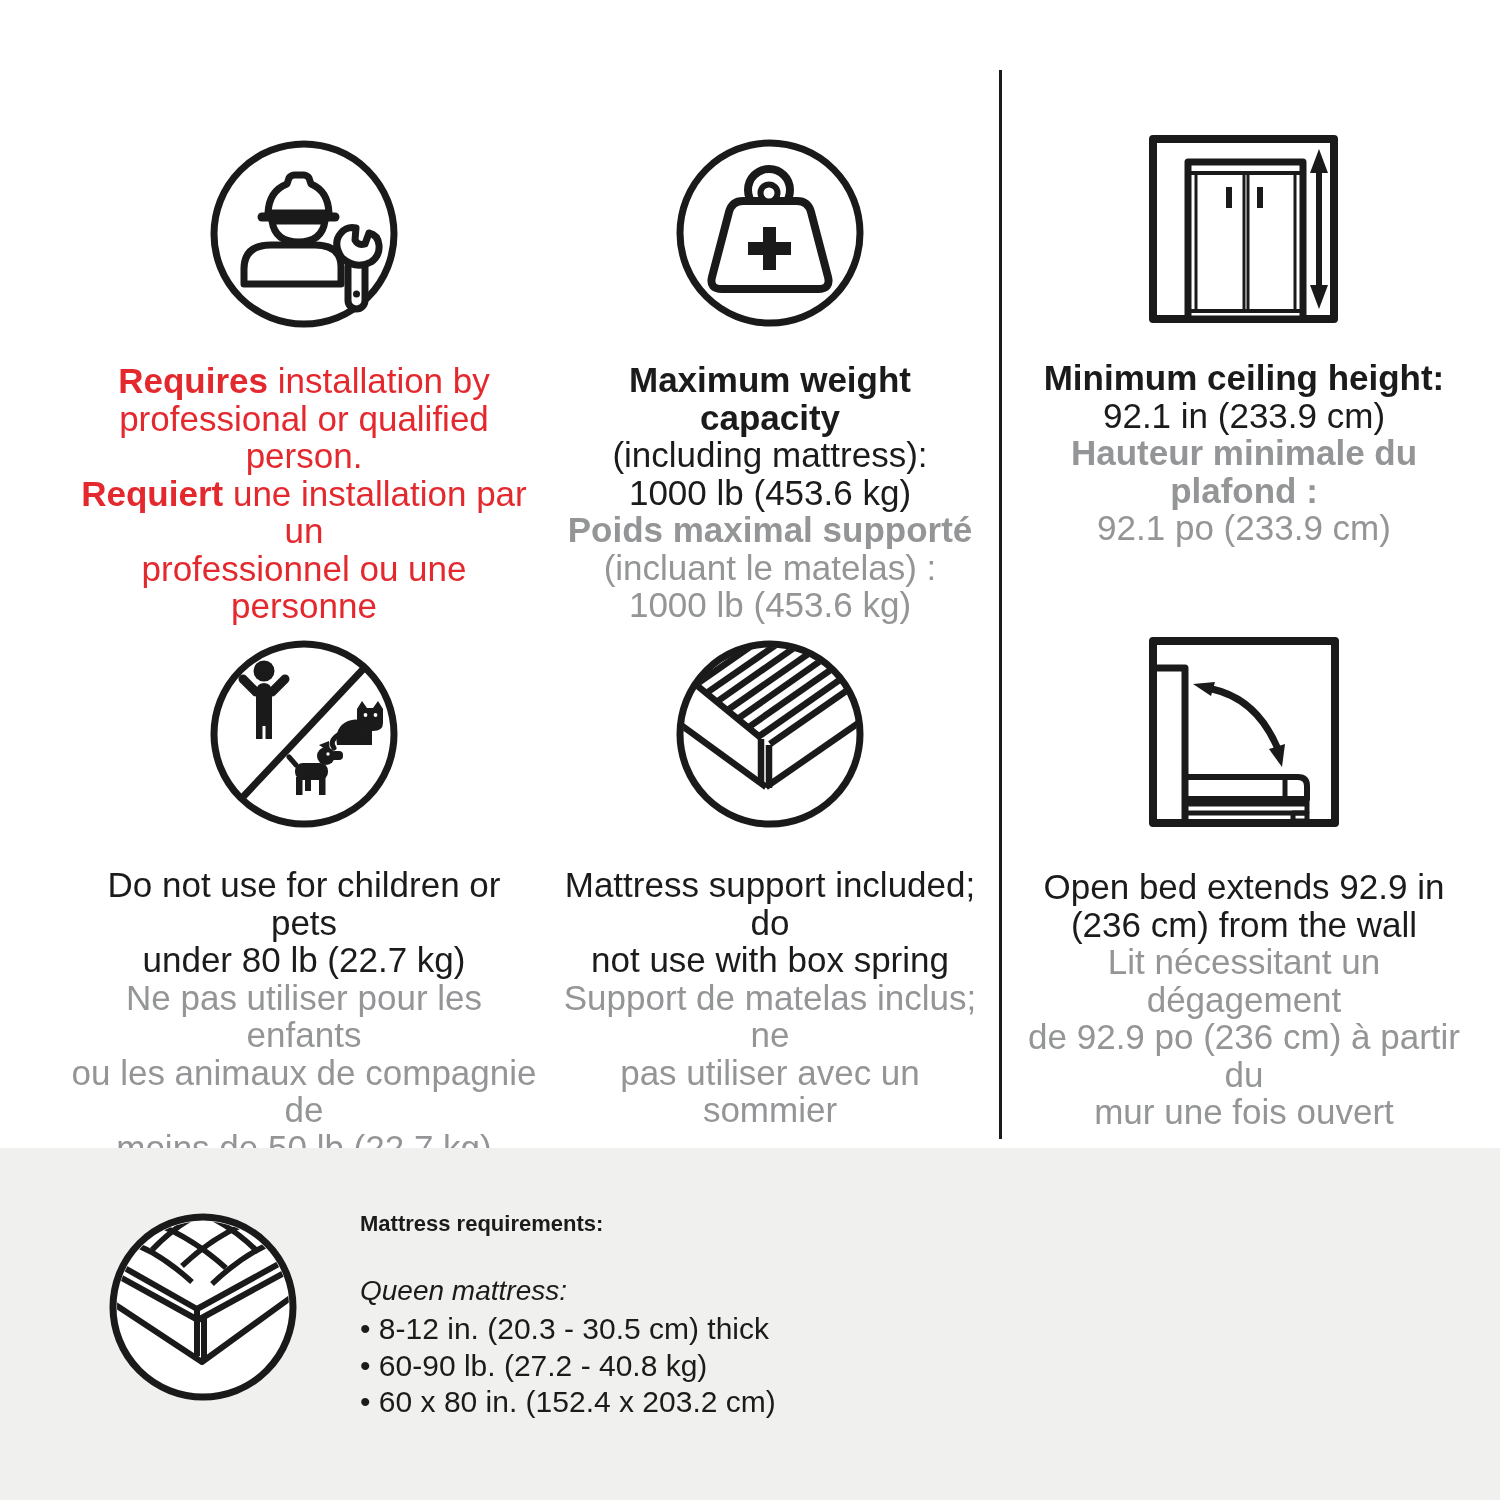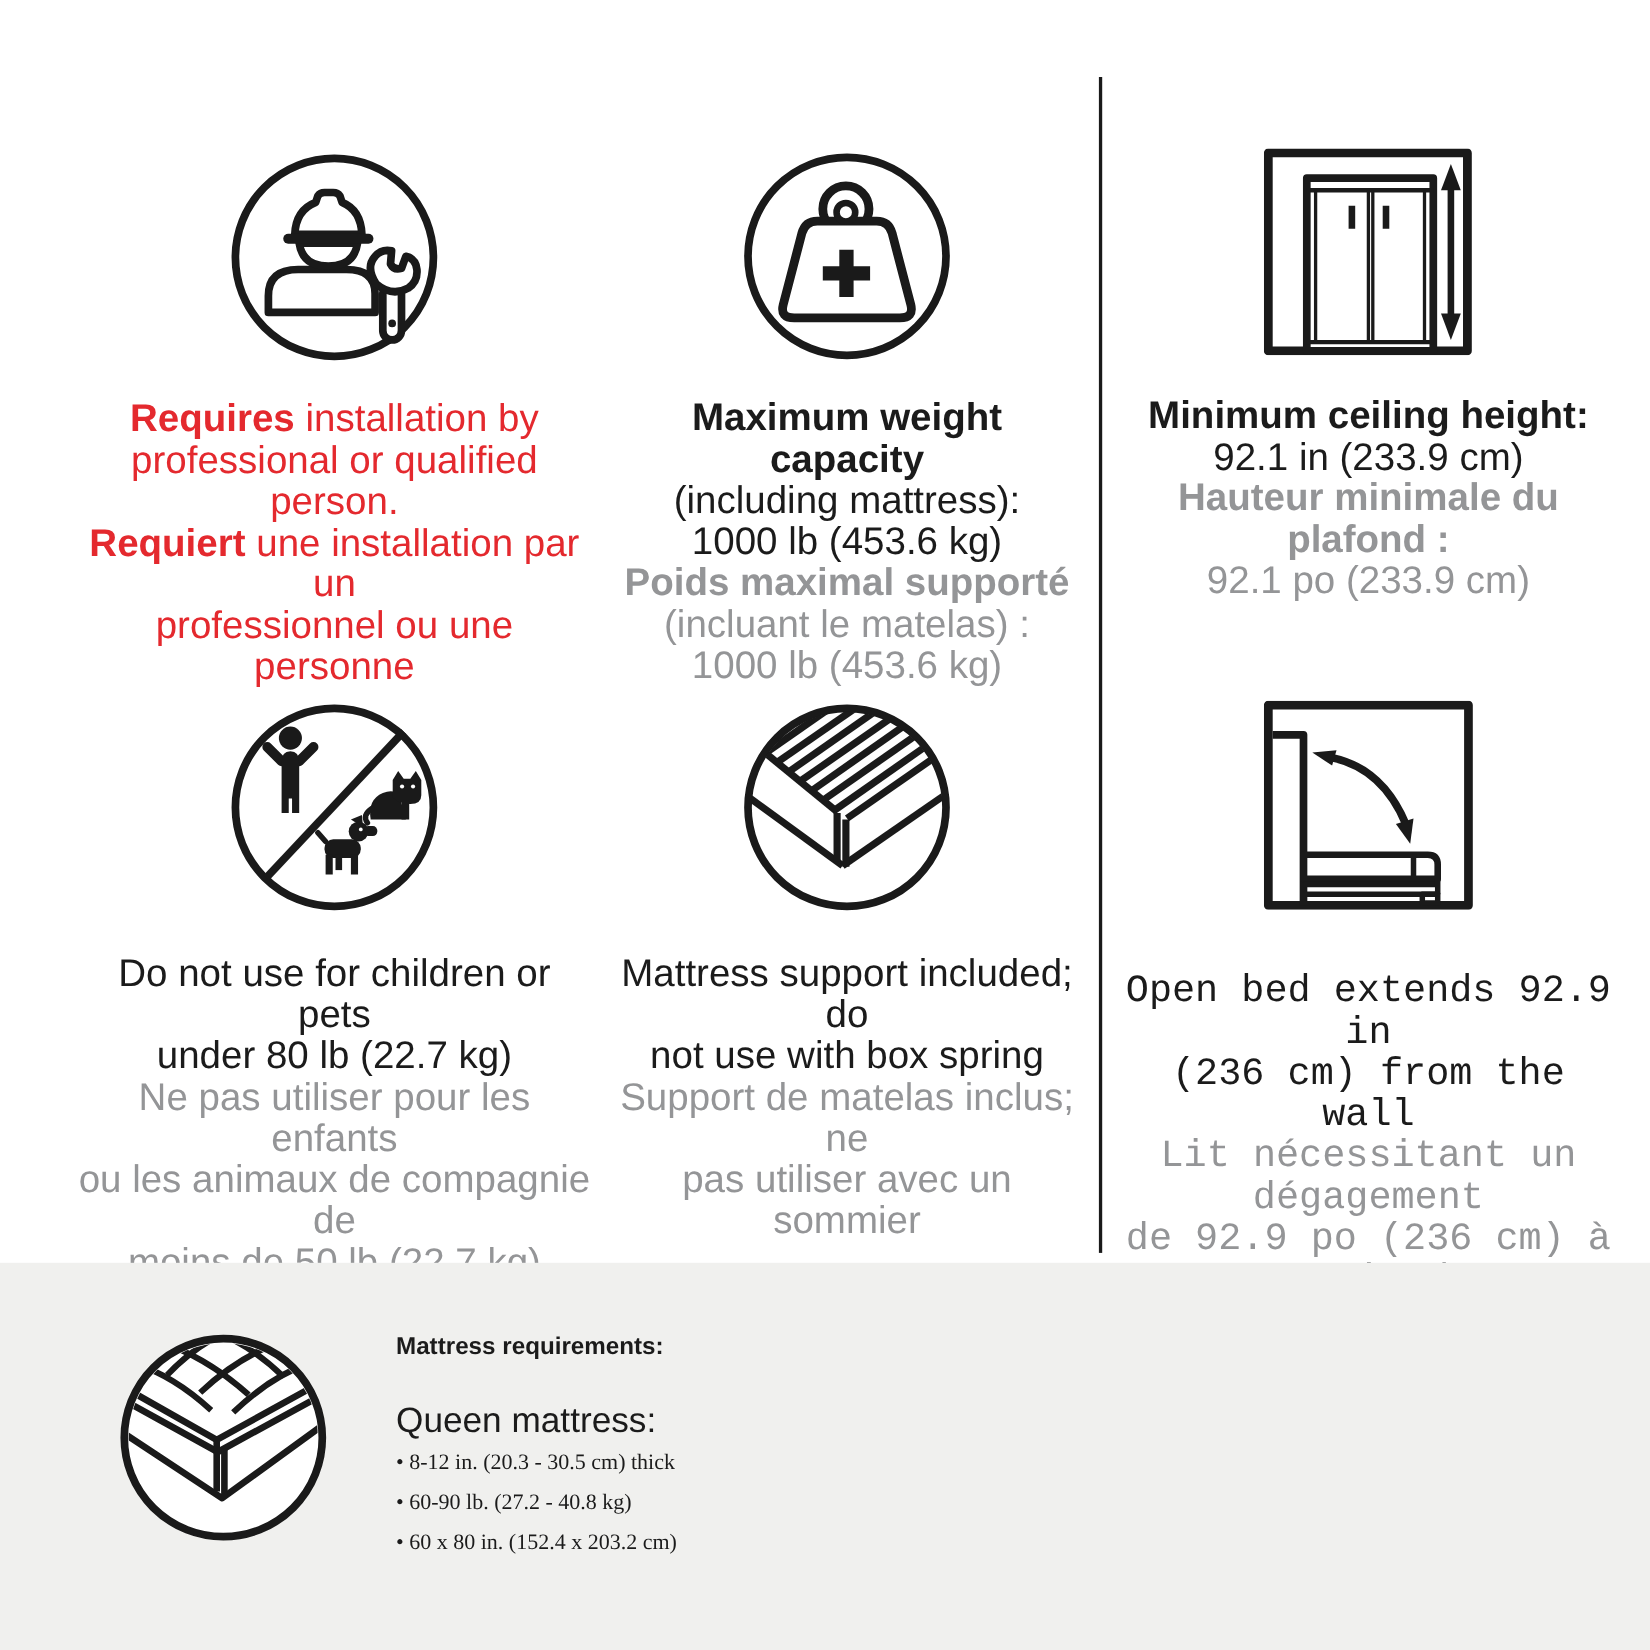--- a/index.html
+++ b/index.html
@@ -4,35 +4,35 @@
 <style>
   html,body{margin:0;padding:0;background:#fff;}
   .canvas{position:relative;width:1500px;height:1500px;background:#ffffff;
           font-family:"Liberation Sans",sans-serif;overflow:hidden;}
   .divider{position:absolute;left:999px;top:70px;width:3px;height:1069px;background:#1a1a1a;}
   .cell{position:absolute;text-align:center;}
   .icon{display:block;margin:0 auto;}
   .caption{margin:31px 0 0 0;font-size:35px;line-height:37.5px;}
   .caption.mt36{margin-top:36px;}
   .caption.mt35{margin-top:35px;}
-  .caption.mt38{margin-top:56px;font-family:Liberation Mono, monospace;}
+  .caption.mt38{margin-top:41px;}
   .line{display:block;}
   .bold{font-weight:700;}
   .red{color:#e4292e;}
   .blk{color:#1b1b1b;}
   .gry{color:#949597;}
   b{font-weight:700;}
   .panel{position:absolute;left:0;top:1148px;width:1500px;height:352px;background:#f0f0ee;}
   .m-icon{position:absolute;left:106px;top:62px;}
   .col{position:absolute;top:57px;}
   .col-en{left:360px;color:#1b1b1b;}
   .col-fr{left:852px;color:#949597;}
   .col h3{margin:0;font-size:22px;line-height:38px;font-weight:700;}
-  .col .sub{margin:30px 0 0 0;font-size:32px;line-height:36px;}
-  .col ul{margin:2px 0 0 0;padding:0;list-style:none;font-size:20px;line-height:36.5px;font-family:Liberation Serif, serif;}
+  .col .sub{margin:30px 0 0 0;font-size:28px;line-height:36px;font-style:italic;}
+  .col ul{margin:2px 0 0 0;padding:0;list-style:none;font-size:30px;line-height:36.5px;}
   .col li::before{content:"\2022\00a0";}
   svg{stroke-linejoin:round;}
 </style>
 </head>
 <body>
 
 <div class="canvas">
 
   <div class="divider"></div>
 

